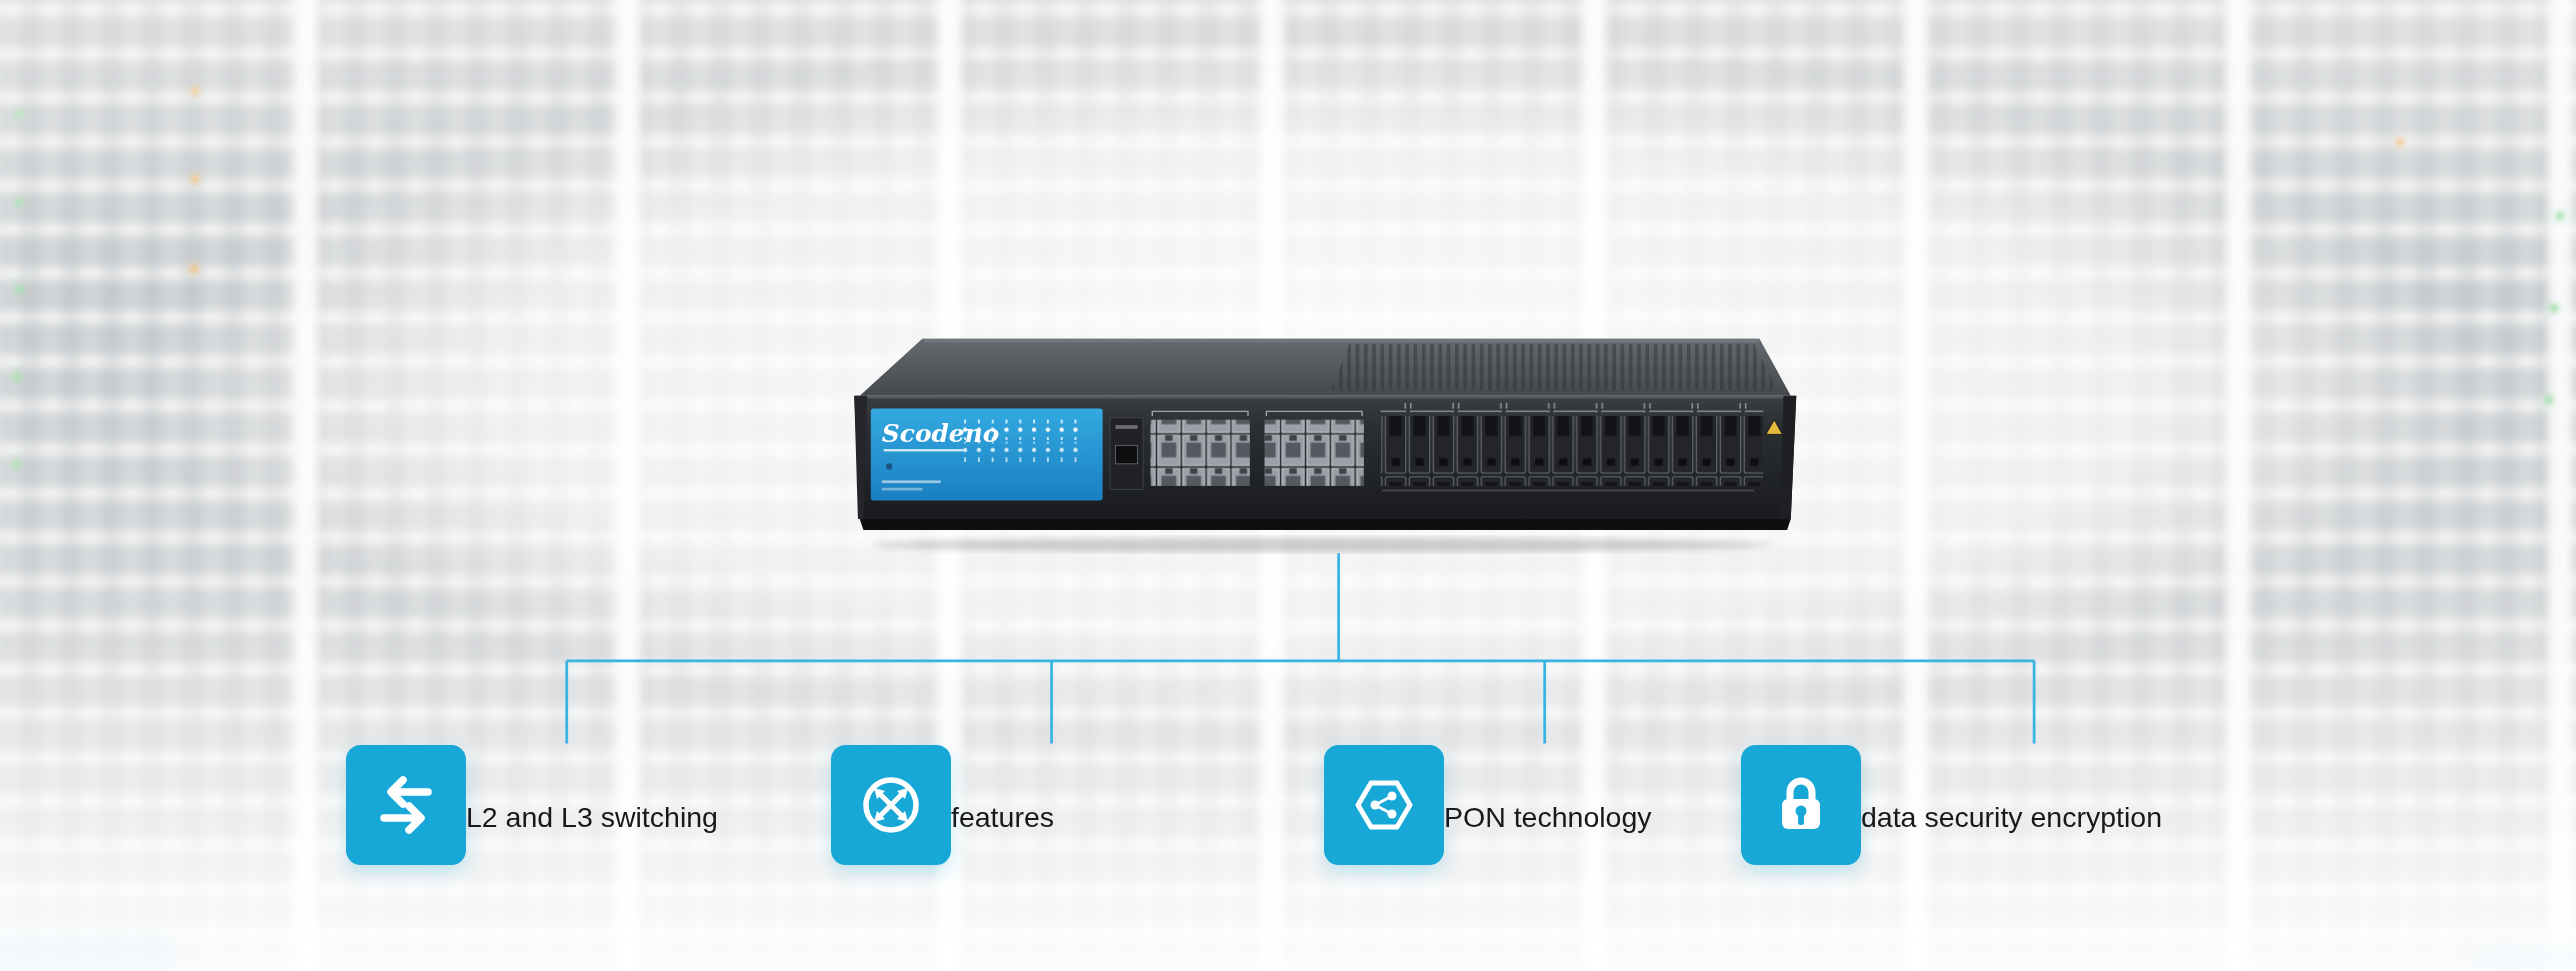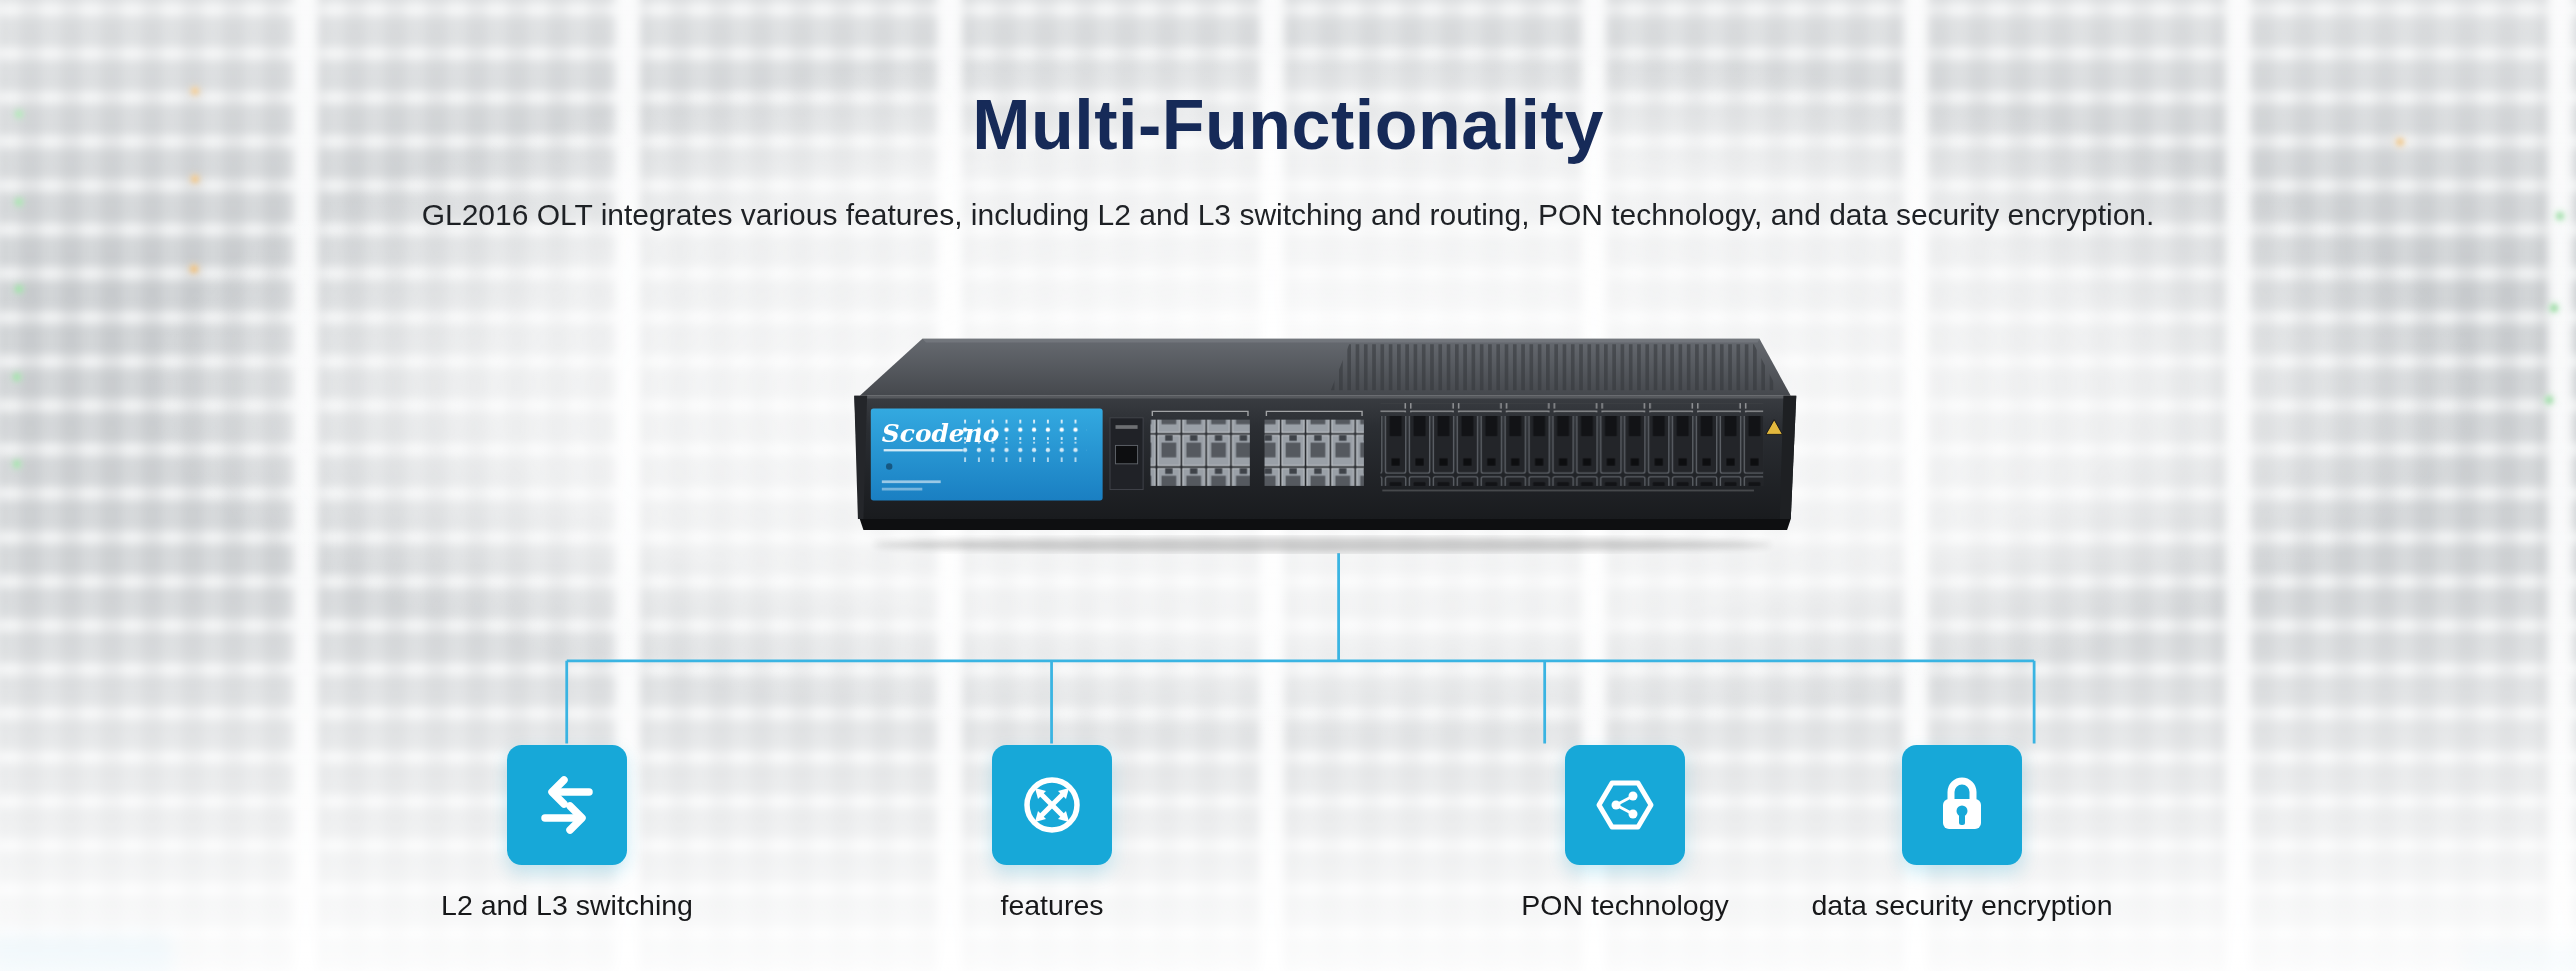--- a/index.html
+++ b/index.html
@@ -39,22 +39,22 @@
   .subtitle{margin:33px auto 0;font-size:30px;color:#1e2125;max-width:2116px}
 
   
   .device{position:absolute;left:834px;top:335px;width:977px;height:219px;z-index:3}
 
   
   .connectors{position:absolute;inset:0;width:100%;height:100%;z-index:2}
   .connectors path{stroke:var(--connector,#3ab4e2);stroke-width:3;fill:none}
 
   
-  .feature{position:absolute;top:745px;width:442px;display:flex;flex-direction:column;align-items:center;z-index:3}
-  .f1{left:346px}.f2{left:831px}.f3{left:1404px}.f4{left:1741px}
+  .feature{position:absolute;top:745px;width:442px;display:flex;align-items:center;z-index:3}
+  .f1{left:346px}.f2{left:831px}.f3{left:1324px}.f4{left:1741px}
   .tile{
     width:120px;height:120px;border-radius:14.7px;background:var(--accent,#17a8d8);
     display:flex;align-items:center;justify-content:center;
     box-shadow:0 7.4px 16.6px rgba(23,168,216,.22);
   }
   .feature-label{margin-top:24px;font-size:28.5px;color:#17181a;white-space:nowrap}
   .accent-fill{fill:var(--accent,#17a8d8)}
 </style>
 </head>
 <body>
@@ -73,24 +73,20 @@
     <span class="led o" style="left:190px;top:265px"></span>
     <span class="led g" style="left:2556px;top:212px"></span>
     <span class="led g" style="left:2550px;top:304px"></span>
     <span class="led g" style="left:2545px;top:396px"></span>
     <span class="led o" style="left:2396px;top:138px"></span>
     <div class="corner bl"></div>
     <div class="corner br"></div>
   </div>
   <div class="bg-wash"></div>
 
-  <header>
-    <h1>Multi-Functionality</h1>
-    <p class="subtitle">GL2016 OLT integrates various features, including L2 and L3 switching and routing, PON technology, and data security encryption.</p>
-  </header>
 
   <svg class="connectors" viewBox="0 0 2800 1056">
     <path d="M1455 601 L1455 718 M616 718 L2211 718 M616 718 L616 808 M1143 718 L1143 808 M1679 718 L1679 808 M2211 718 L2211 808"></path>
   </svg>
 
   <div class="device">
     <svg viewBox="0 0 1062 238" width="977" height="219">
       <defs>
         <linearGradient id="gTop" x1="0" y1="0" x2="0" y2="1">
           <stop offset="0" stop-color="#666a70"></stop>

